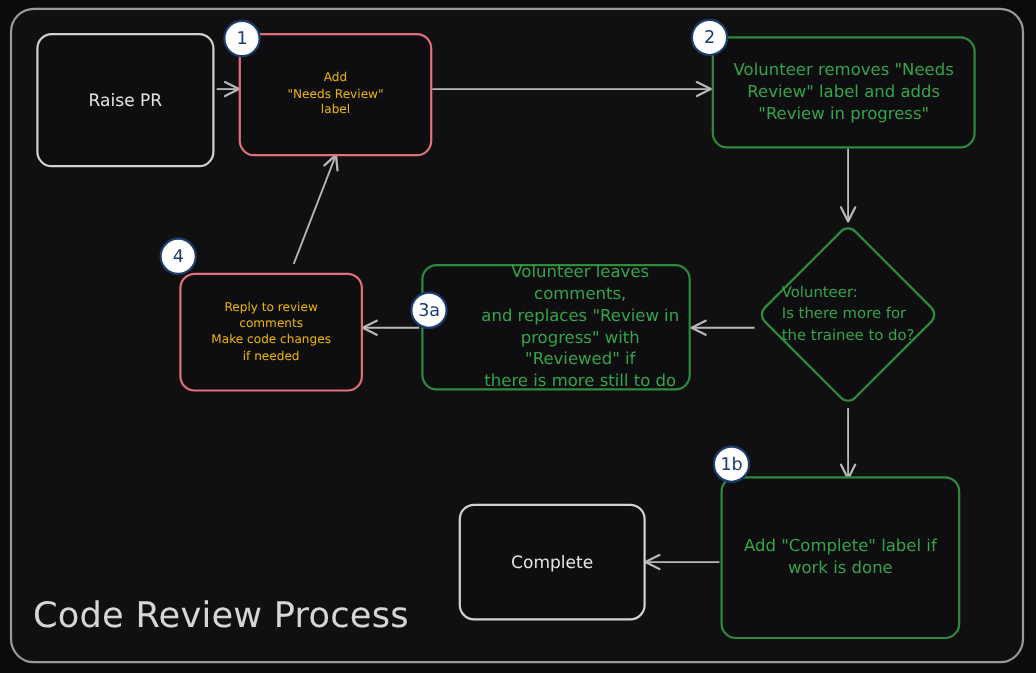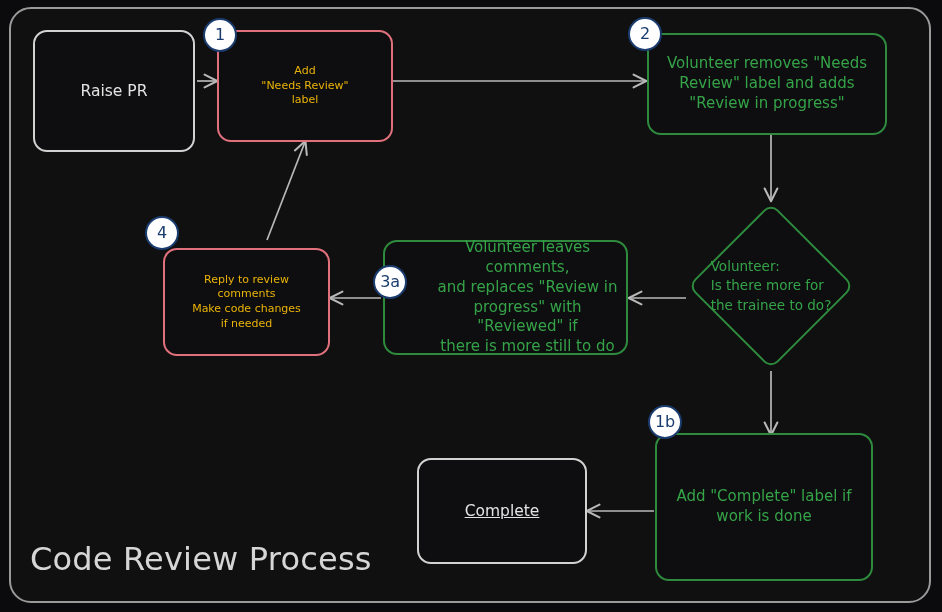--- a/index.html
+++ b/index.html
@@ -214,19 +214,19 @@
 if needed</span>
   </div>
   <div class="badge" style="left:145px; top:216px;">4</div>
 
   <div class="node green" style="left:655px; top:433px; width:218px; height:148px;">
     <span class="node-text">Add "Complete" label if
 work is done</span>
   </div>
   <div class="badge" style="left:648px; top:405px;">1b</div>
 
-  <div class="node plain" style="left:417px; top:458px; width:170px; height:106px;text-decoration:underline;">
+  <div class="node plain" style="left:417px; top:458px; width:170px; height:106px;">
     <span class="node-text">Complete</span>
   </div>
 
   <div id="diagram-title">Code Review Process</div>
 
 </div>
 
 </body></html>

